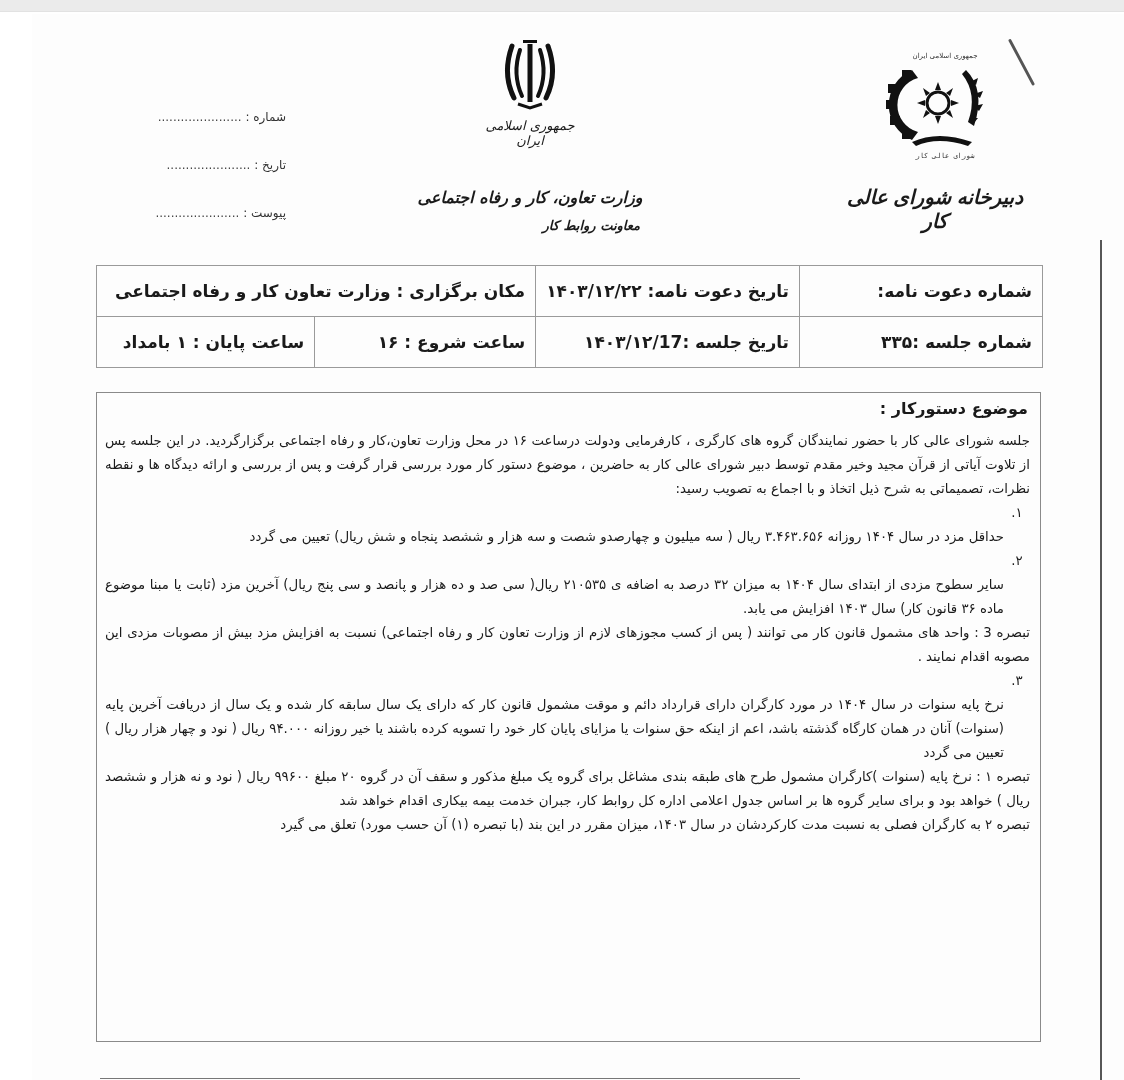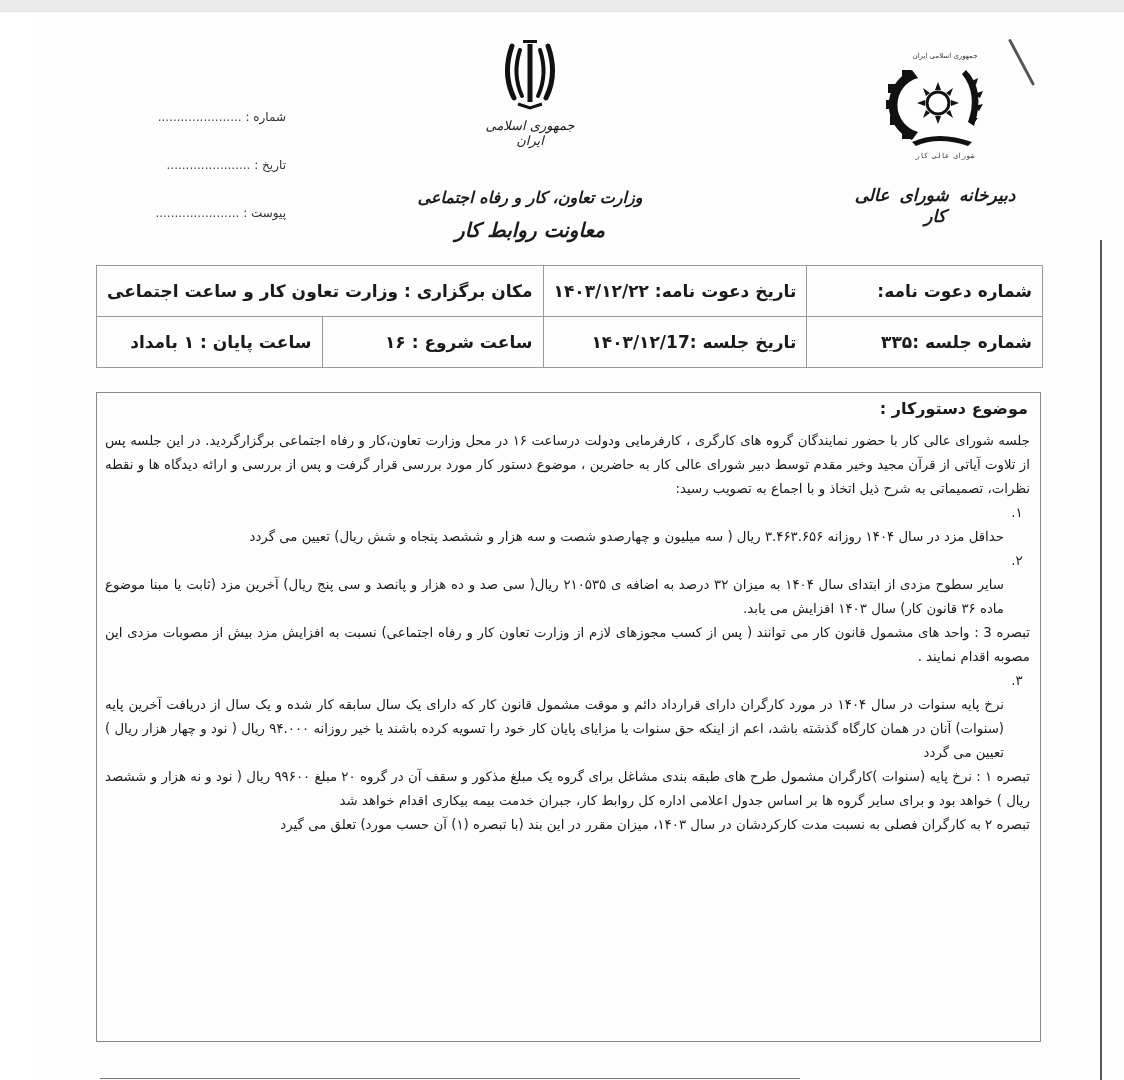--- a/index.html
+++ b/index.html
@@ -8,26 +8,26 @@
     .topbar { position:absolute; left:0; top:0; width:1124px; height:11px; background:#ebebeb; border-bottom:1px solid #e2e2e2; }
     .page { position:absolute; left:32px; top:14px; width:1092px; height:1066px; background:#fdfdfd; }
     .right-edge { position:absolute; left:1100px; top:240px; width:2px; height:840px; background:#3a3a3a; opacity:0.85; }
     .pen-mark { position:absolute; left:1008px; top:40px; width:3px; height:52px; background:#555; transform:rotate(-28deg); transform-origin:top left; border-radius:2px; }
 
     
     .emblem-wrap { position:absolute; left:490px; top:36px; width:80px; text-align:center; }
     .emblem { display:block; margin:0 auto; }
     .emblem-caption { position:absolute; left:470px; top:118px; width:120px; text-align:center; font-family:"DejaVu Serif", serif; font-style:italic; font-size:13px; direction:rtl; }
     .ministry { position:absolute; left:380px; top:160px; width:300px; text-align:center; font-family:"DejaVu Serif", serif; font-style:italic; font-weight:bold; font-size:16px; direction:rtl;margin-top:28px; }
-    .deputy { position:absolute; left:420px; top:218px; width:220px; text-align:center; font-family:"DejaVu Serif", serif; font-style:italic; font-weight:bold; font-size:20px; direction:rtl; }
+    .deputy { position:absolute; left:420px; top:218px; width:220px; font-family:"DejaVu Serif", serif; font-style:italic; font-weight:bold; font-size:13px; direction:rtl; }
 
     .council-logo { position:absolute; left:882px; top:60px; }
     .council-top-cap { position:absolute; left:900px; top:52px; width:90px; text-align:center; font-size:7px; direction:rtl; color:#333; }
     .council-bot-cap { position:absolute; left:905px; top:152px; width:80px; text-align:center; font-size:7px; direction:rtl; color:#333;font-family:Liberation Mono, monospace; }
-    .council-name { position:absolute; left:840px; top:185px; width:190px; text-align:center; font-family:Liberation Mono, monospace; font-style:italic; font-weight:bold; font-size:17px; direction:rtl; }
+    .council-name { position:absolute; left:840px; top:185px; width:190px; text-align:center; font-family:Liberation Sans, sans-serif; font-style:italic; font-weight:bold; font-size:20px; direction:rtl; }
 
     .meta-field { position:absolute; left:106px; width:180px; direction:rtl; font-size:12px; color:#333; white-space:nowrap;text-align:right; }
     .meta-field .dots { letter-spacing:1px; color:#444; }
 
     
     .info-table { position:absolute; left:96px; top:265px; width:947px; height:103px; border-collapse:collapse; direction:rtl; }
     .info-table td { border:1px solid #9a9a9a; font-weight:bold; font-size:17px; padding:0 10px; height:50px; vertical-align:middle; white-space:nowrap; }
 
     
     .agenda { position:absolute; left:96px; top:392px; width:945px; height:650px; border:1px solid #8a8a8a; direction:rtl; padding:0; box-sizing:border-box; }
@@ -103,21 +103,21 @@
 <div class="meta-field" style="top:206px">
   <span>پیوست :</span>
   <span class="dots">......................</span>
 </div>
 
 <table class="info-table">
   <tbody>
       <tr>
     <td style="width:222px">شماره دعوت نامه:</td>
     <td style="width:230px">تاریخ دعوت نامه: ۱۴۰۳/۱۲/۲۲</td>
-    <td colspan="2">مکان برگزاری : وزارت تعاون کار و ساعت اجتماعی</td>
+    <td colspan="2">مکان برگزاری : وزارت تعاون کار و رفاه اجتماعی</td>
   </tr>
   <tr>
     <td>شماره جلسه :۳۳۵</td>
     <td>تاریخ جلسه :۱۴۰۳/۱۲/17</td>
     <td style="width:200px">ساعت شروع : ۱۶</td>
     <td>ساعت پایان : ۱ بامداد</td>
   </tr>
 </tbody>
   </table>
 

